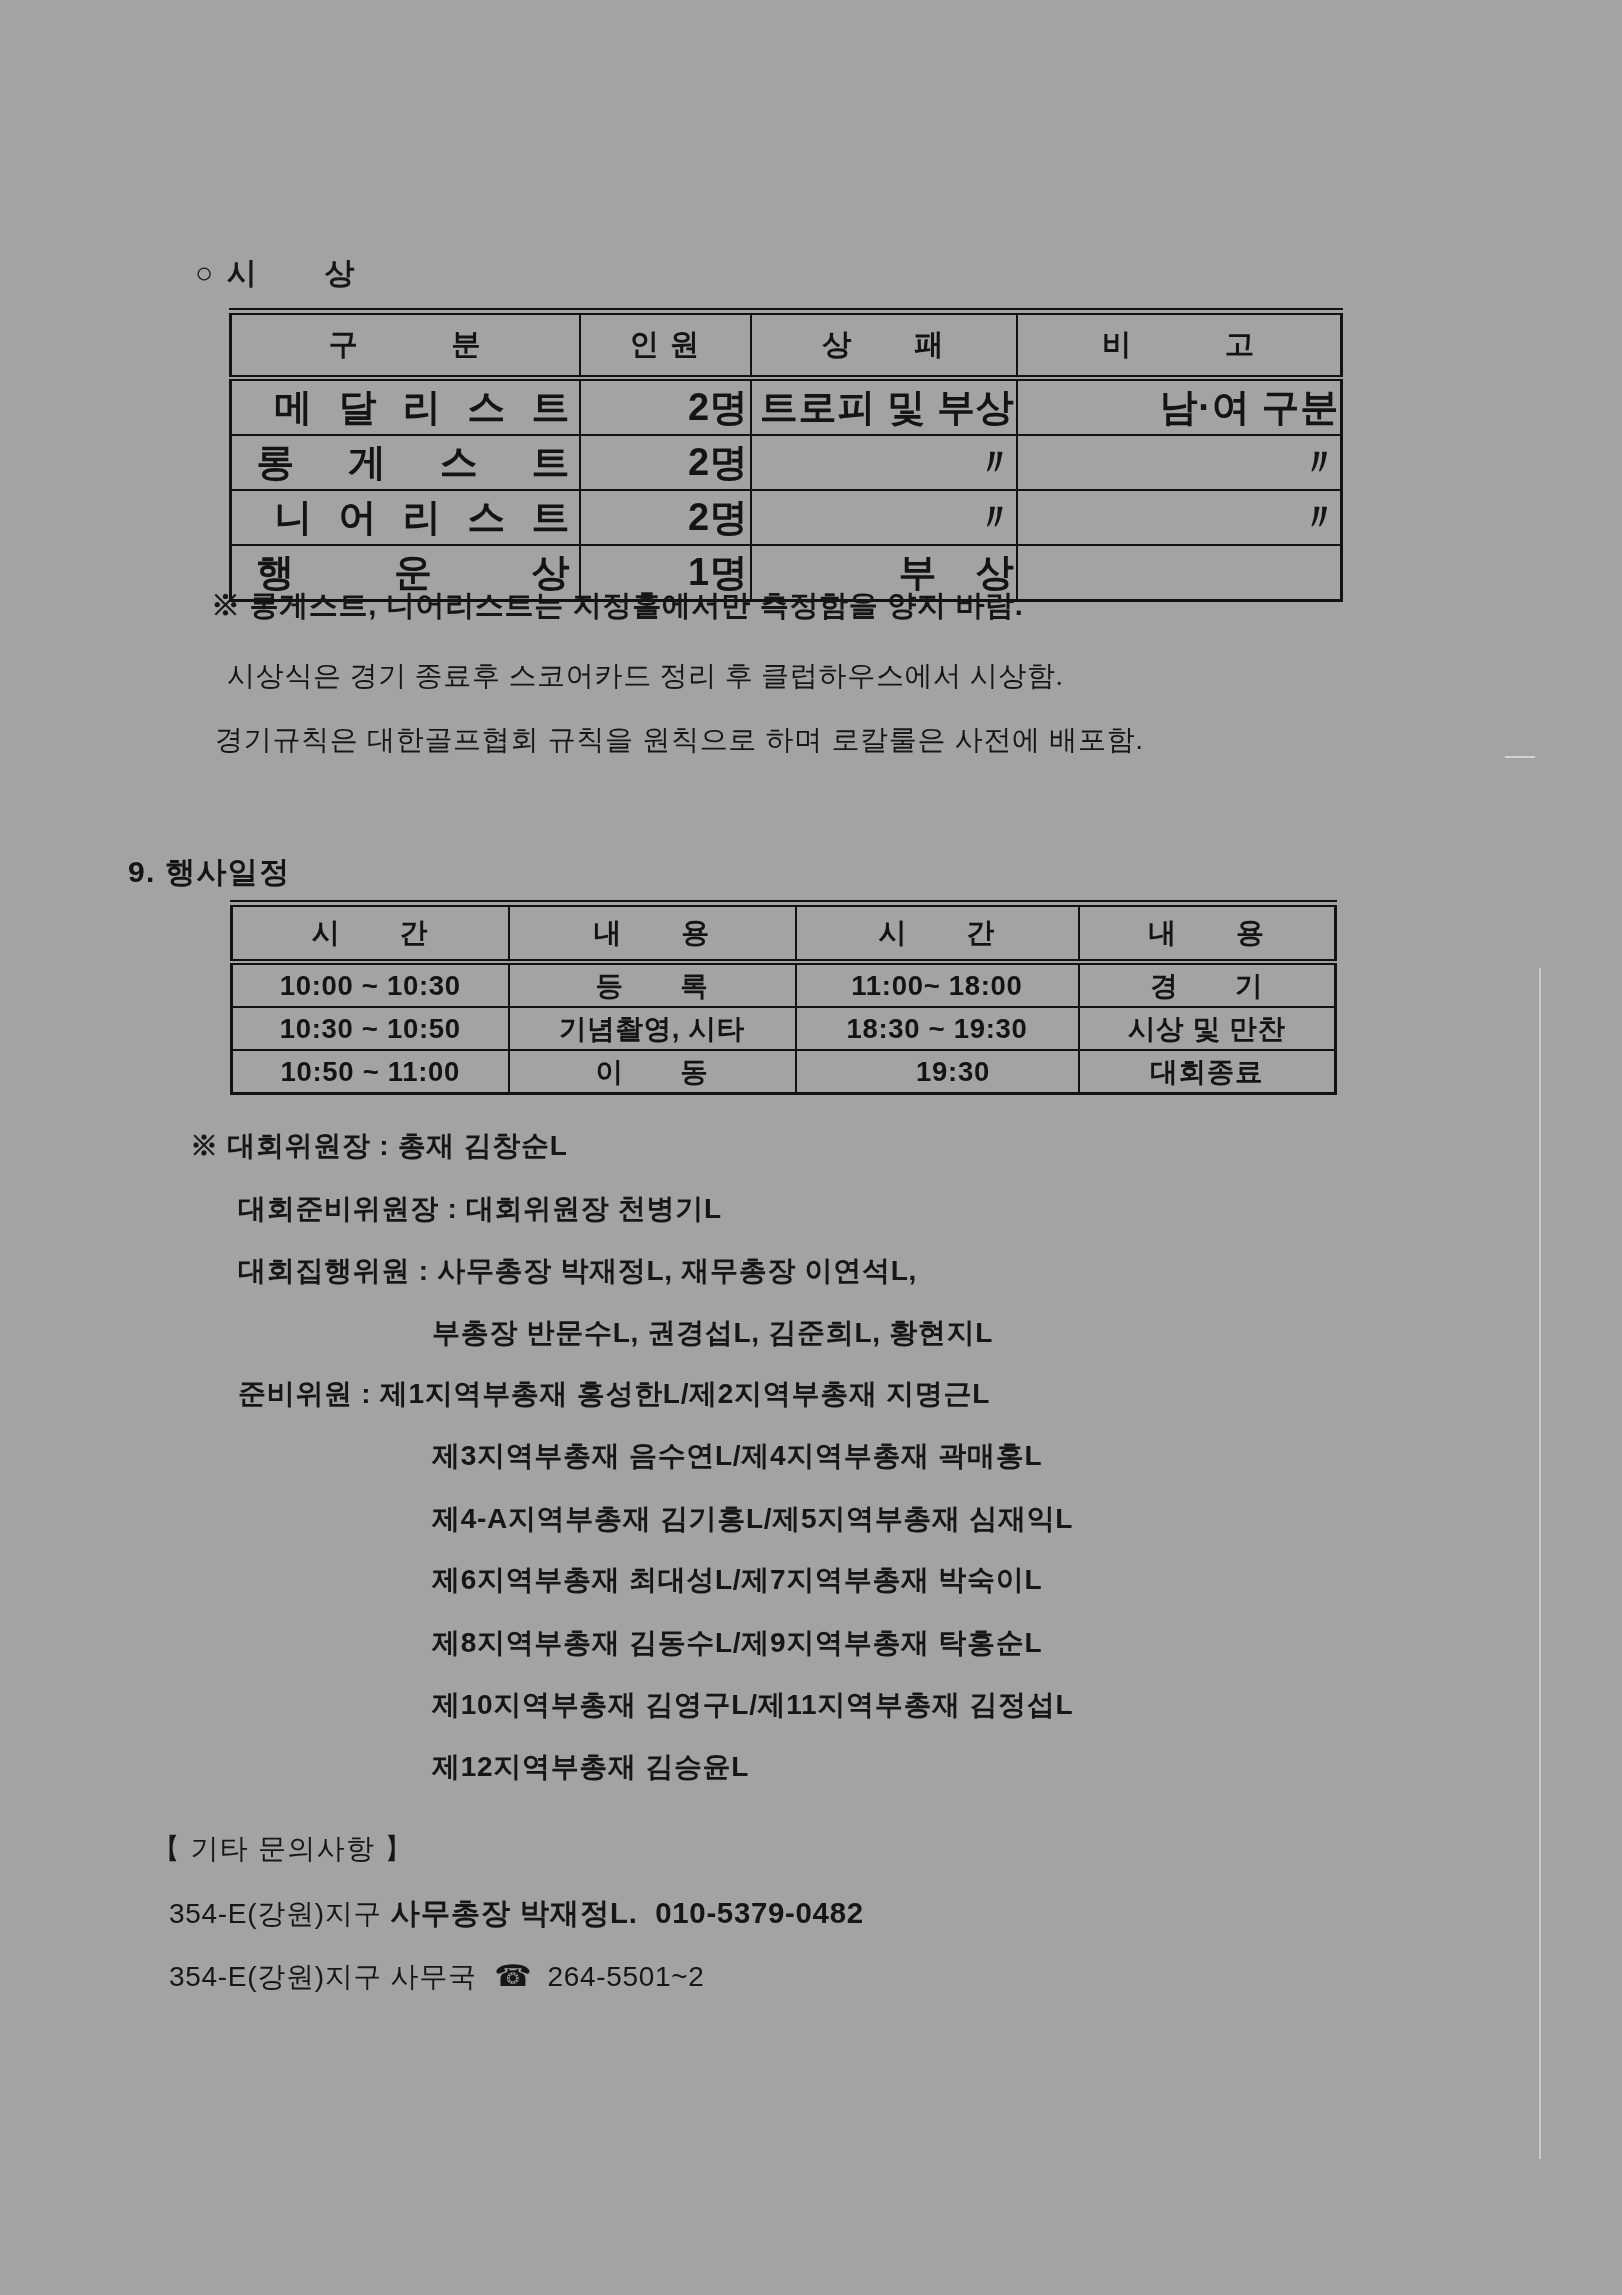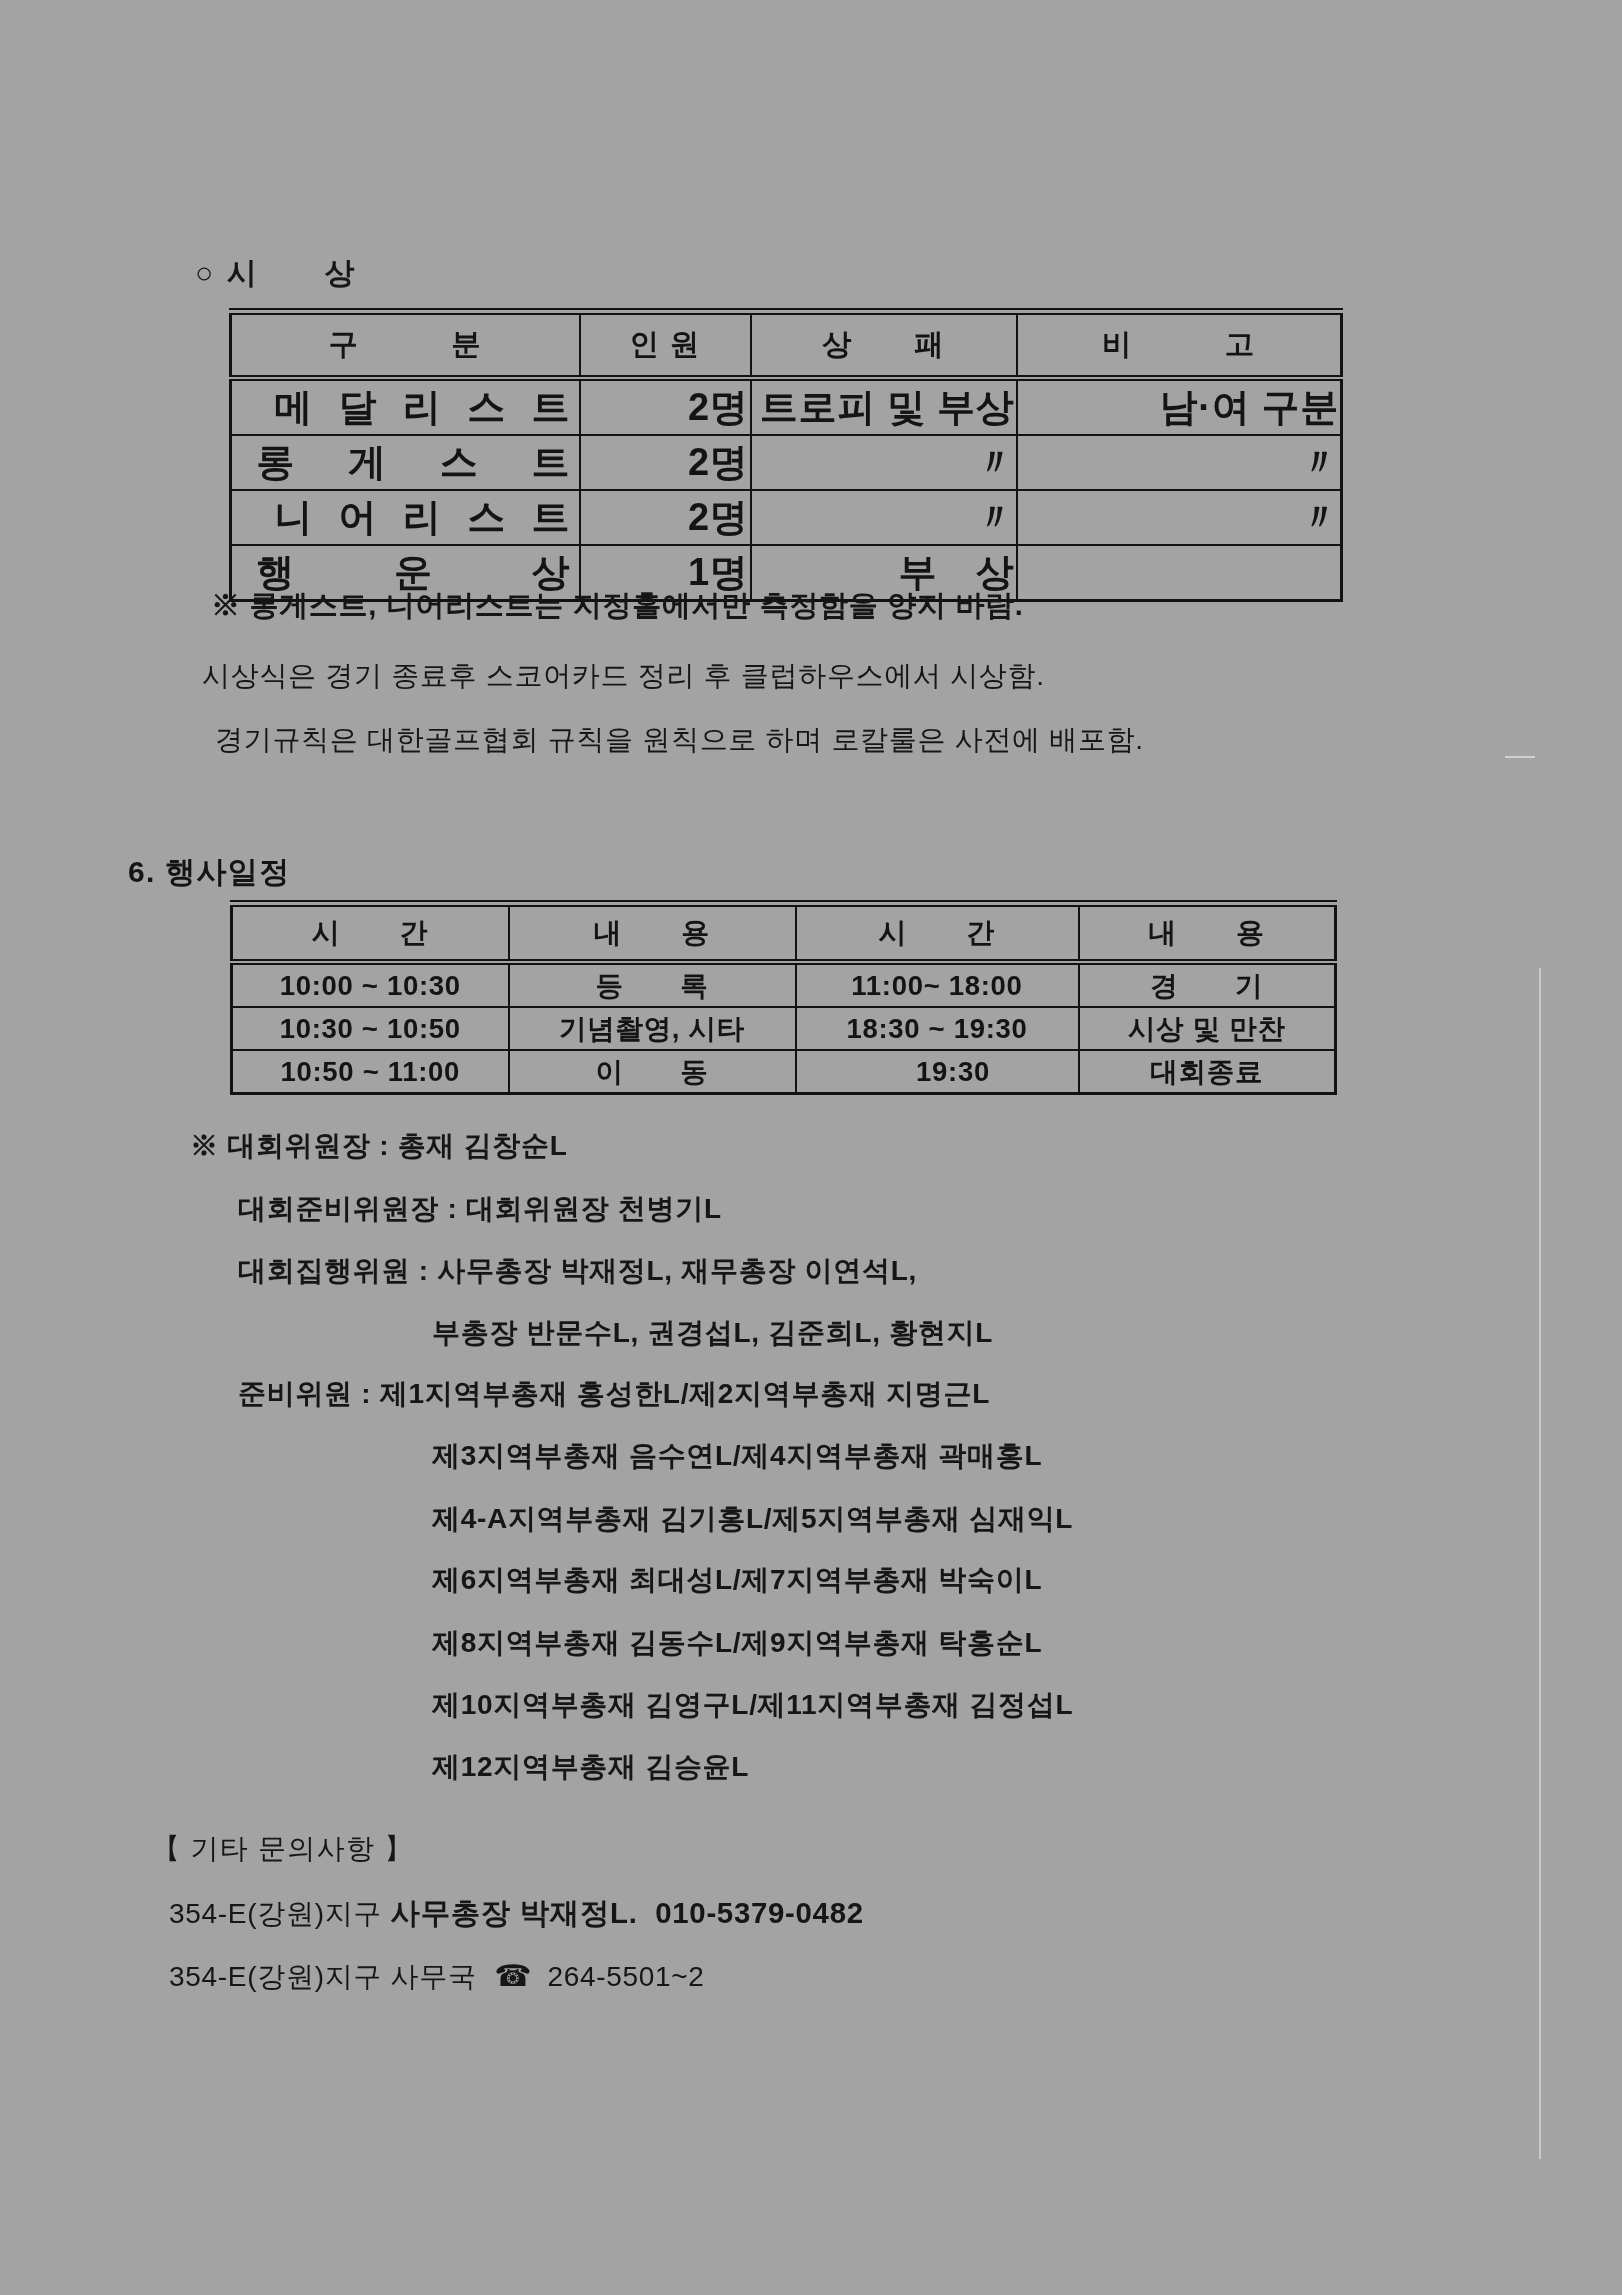--- a/index.html
+++ b/index.html
@@ -94,24 +94,24 @@
       <tr>
         <td class="c0">행　　운　　상</td>
         <td>1명</td>
         <td>부　상</td>
         <td></td>
       </tr>
     </tbody>
   </table>
 
   <div class="abs note-bold" style="left:211px;top:586px;">※ 롱게스트, 니어리스트는 지정홀에서만 측정함을 양지 바람.</div>
-  <div class="abs note" style="left:202px;top:657px;">시상식은 경기 종료후 스코어카드 정리 후 클럽하우스에서 시상함.</div>
+  <div class="abs note" style="left:227px;top:657px;font-family:Liberation Serif, serif;">시상식은 경기 종료후 스코어카드 정리 후 클럽하우스에서 시상함.</div>
   <div class="abs note" style="left:215px;top:721px;">경기규칙은 대한골프협회 규칙을 원칙으로 하며 로칼룰은 사전에 배포함.</div>
 
-  <div class="abs sec-heading" style="left:128px;top:852px;">6. 행사일정</div>
+  <div class="abs sec-heading" style="left:128px;top:852px;">9. 행사일정</div>
 
   <table class="doc-table t2 abs" style="left:230px;top:900px;width:1105px;">
     <colgroup>
       <col style="width:277px">
         <col style="width:287px">
         <col style="width:283px">
         <col style="width:257px">
     </colgroup>
     <thead>
       <tr>

